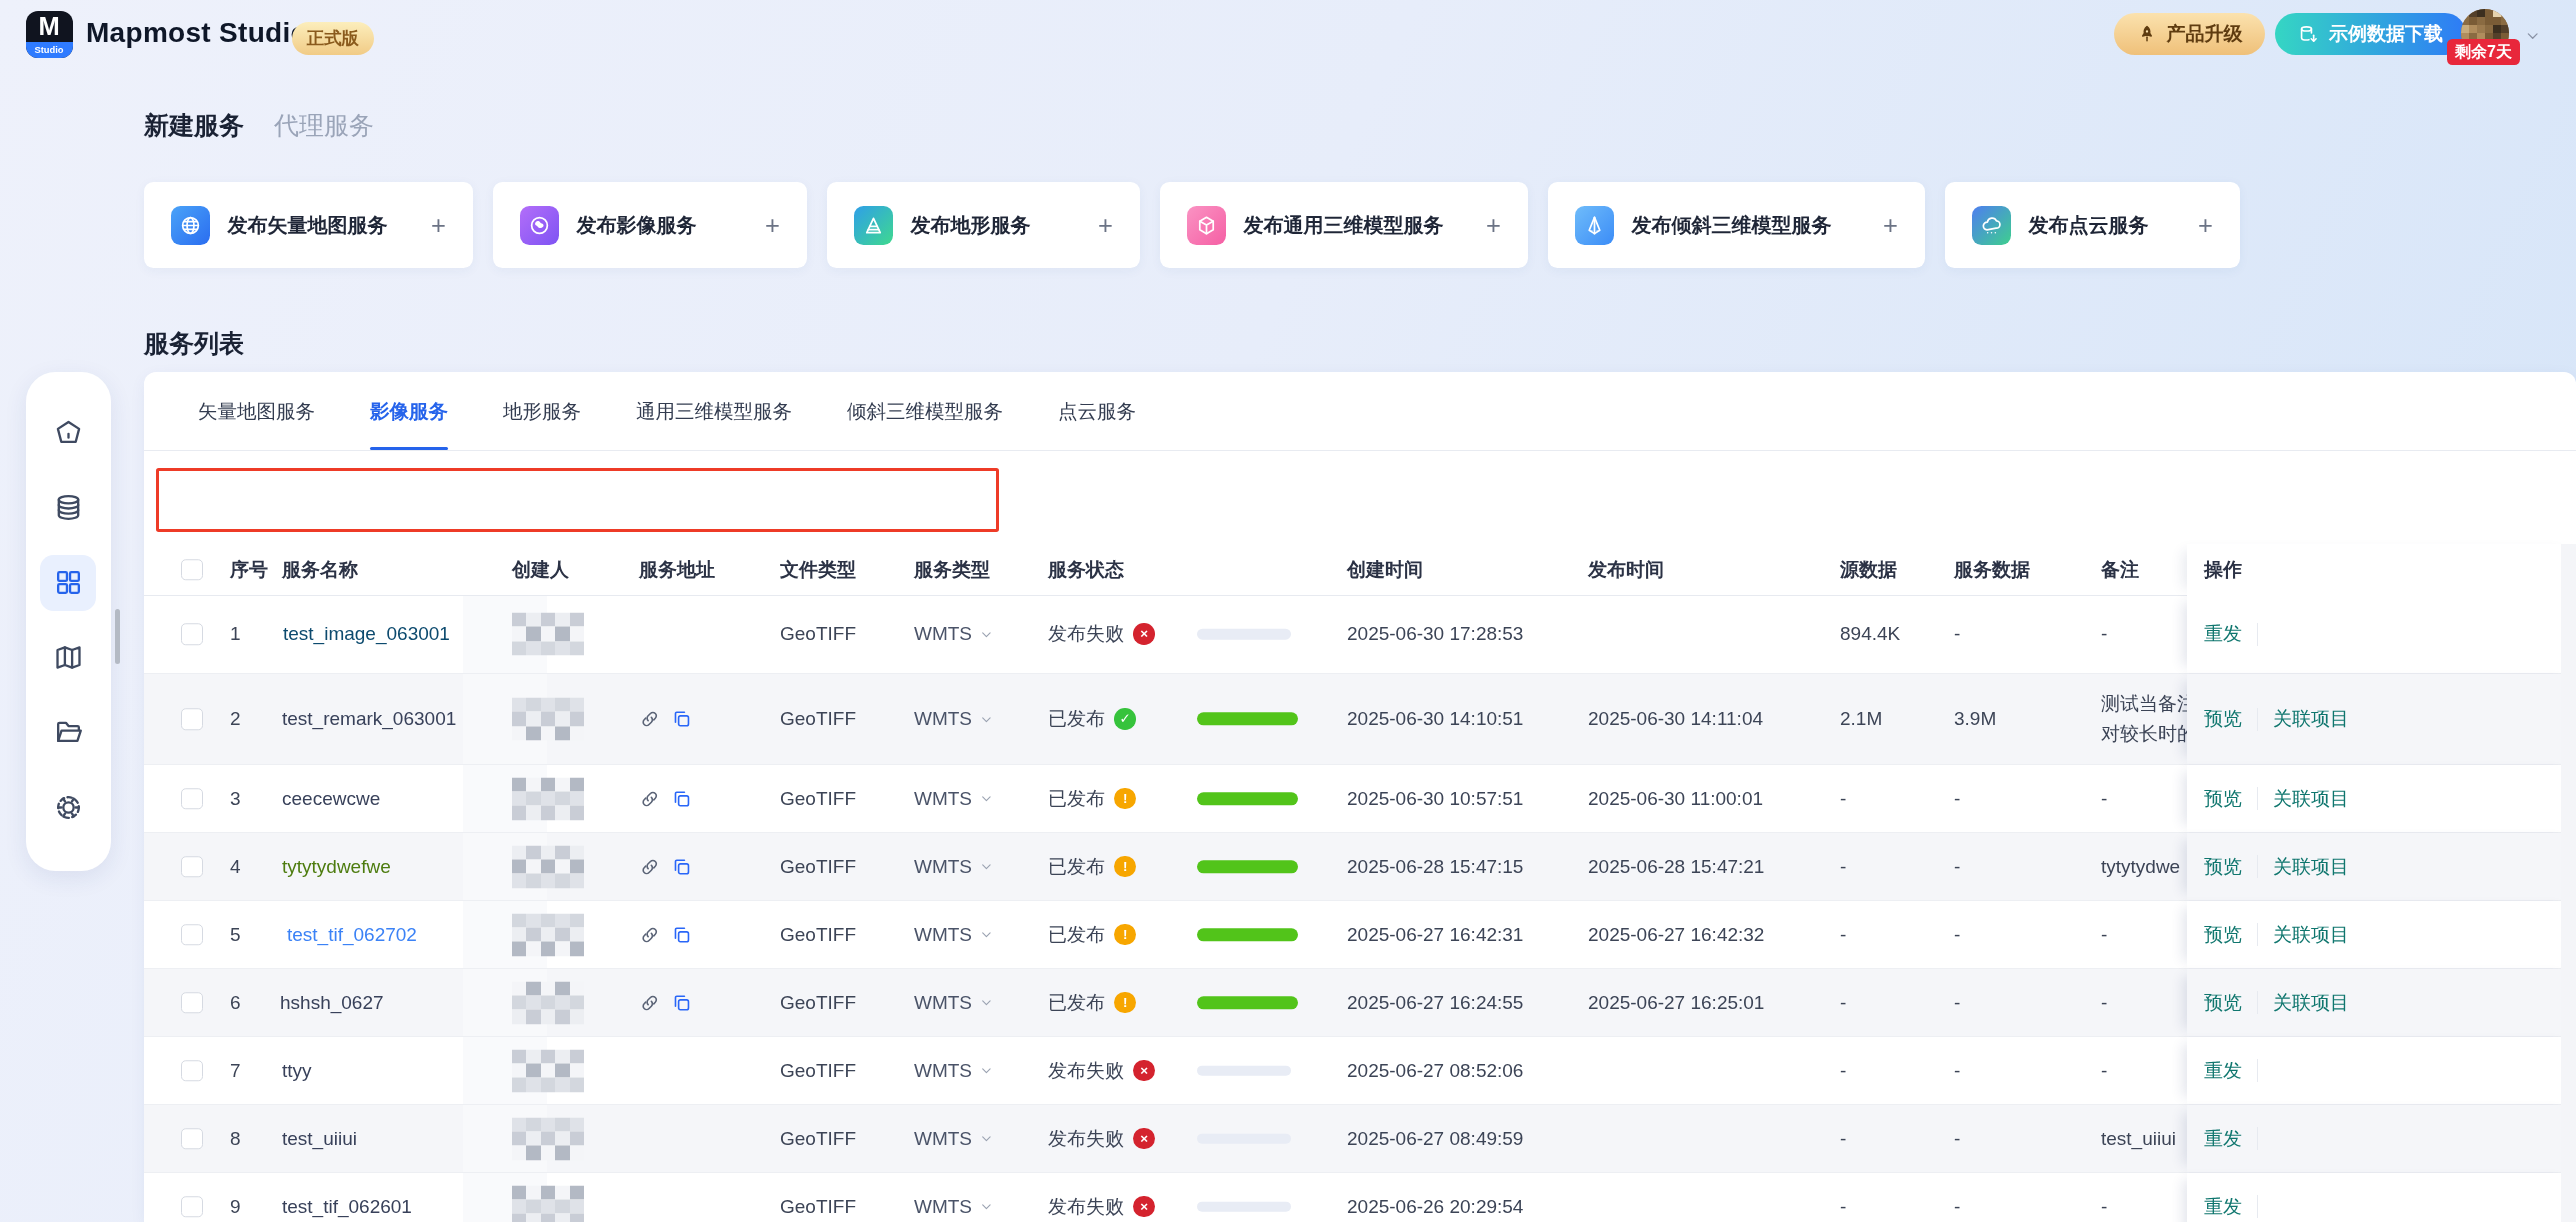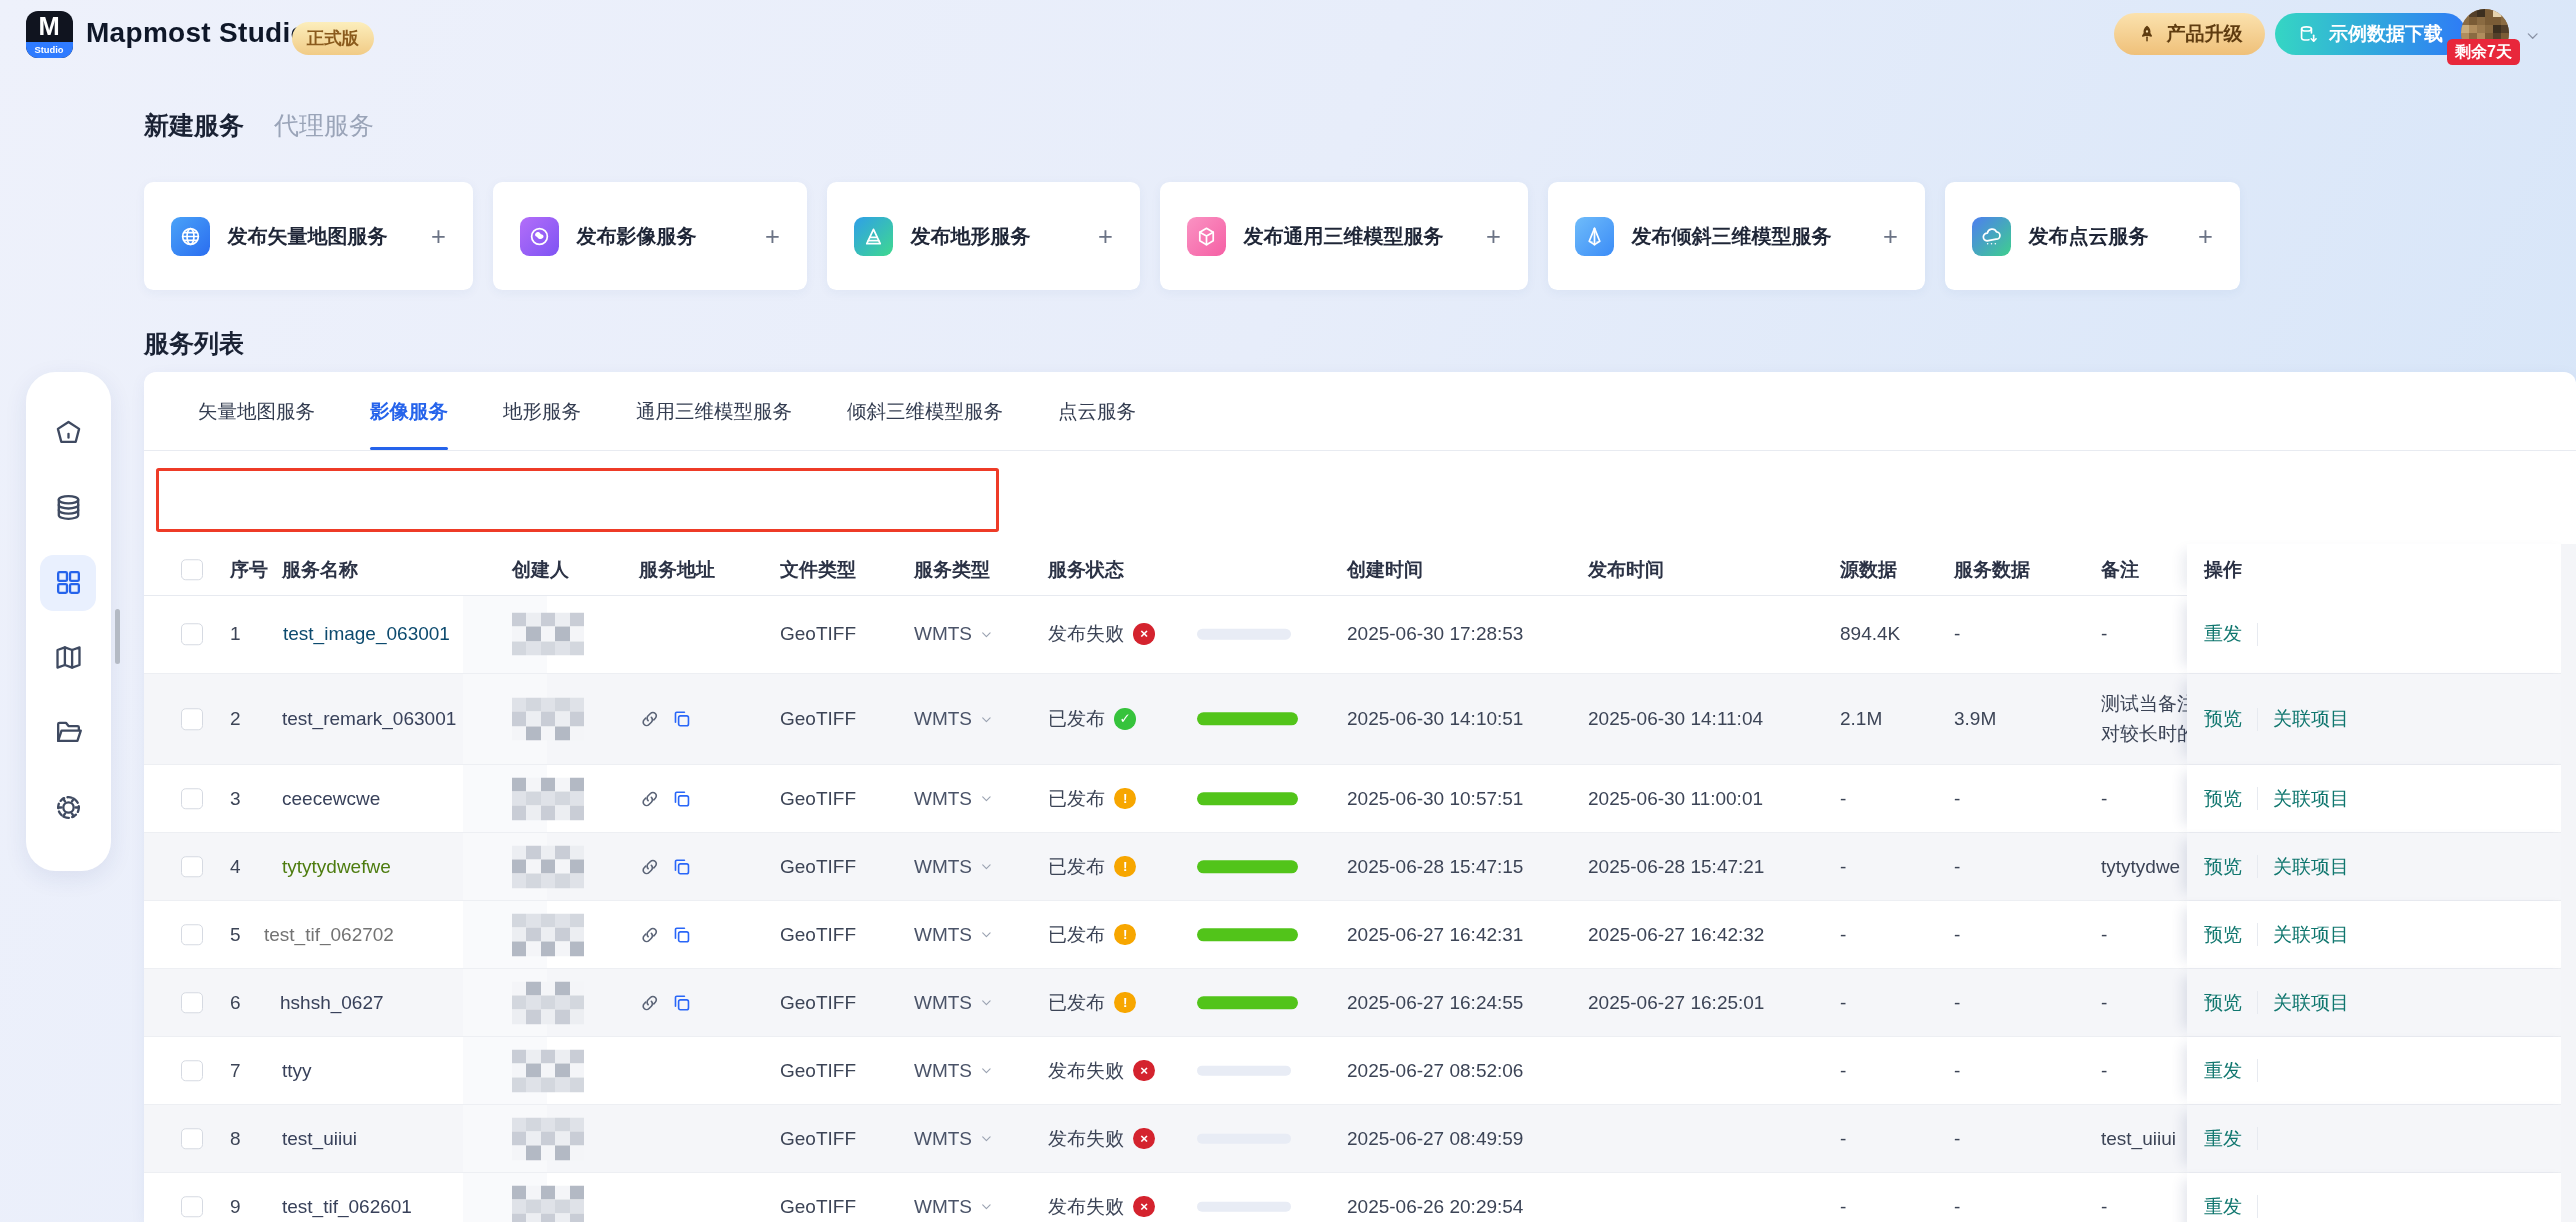--- a/index.html
+++ b/index.html
@@ -23,21 +23,21 @@
   .btn-sample{left:2275px;top:13.4px;background:linear-gradient(90deg,#35d6c3,#2e7bf6);color:#fff}
   .avatar{left:2461px;top:9.4px;width:48px;height:48px;border-radius:50%;overflow:hidden;background:#8a6b42}
   .trial-badge{left:2447px;top:39px;background:#e8273b;color:#fff;font-size:16px;font-weight:700;
     padding:2.7px 8px;border-radius:5.4px;z-index:5}
   .user-chevron{left:2524px;top:27px;color:#8a93a6}
 
   
   .nav-new{left:144px;top:109px;font-size:25px;font-weight:700;color:#1a2234}
   .nav-proxy{left:274px;top:109px;font-size:25px;font-weight:500;color:#9aa4b8}
   #cards{left:144px;top:182px;display:flex;gap:20px}
-  .card{height:108px;background:#fff;border-radius:9.4px;display:flex;align-items:center;gap:17.4px;
+  .card{height:86px;background:#fff;border-radius:9.4px;display:flex;align-items:center;gap:17.4px;
     padding:0 27px;box-shadow:0 2.7px 10.7px rgba(40,70,140,.05)}
   .card-icon{width:39px;height:39px;border-radius:9.4px;display:flex;align-items:center;justify-content:center;color:#fff;flex:0 0 auto}
   .card-label{font-size:20px;font-weight:600;color:#1f2637;white-space:nowrap;flex:1}
   .card-plus{font-size:25.5px;font-weight:300;color:#6b7385;margin-left:12px}
   .section-title{left:144px;top:327px;font-size:25px;font-weight:700;color:#1a2234}
 
   
   .sidebar{left:25.5px;top:372px;width:85px;height:499px;background:#fff;border-radius:29.5px;
     box-shadow:0 6.7px 23px rgba(30,60,120,.09);display:flex;flex-direction:column;align-items:center;padding-top:23px}
   .side-item{width:75px;height:75px;display:flex;align-items:center;justify-content:center;color:#3f4a61}
@@ -568,21 +568,21 @@
             <span class="action-divider"></span>
             <span class="action-link">关联项目</span>
           </div>
         </div>
         <div class="trow" style="height: 68px;">
           <div class="censor-strip"></div>
           <div class="cell" style="left:37px">
             <div class="checkbox"></div>
           </div>
           <div class="cell" style="left:86px">5</div>
-          <div class="cell" style="left:120px;color:#737373">test_tif_062702</div>
+          <div class="cell" style="left:143px;color:#3b82f6">test_tif_062702</div>
           <div class="cell mosaic" style="left:368px">
             <div style="background:#d3d7de"></div>
             <div style="background:#dfe2e8"></div>
             <div style="background:#d3d7de"></div>
             <div style="background:#dfe2e8"></div>
             <div style="background:#d3d7de"></div>
             <div style="background:#eceef2"></div>
             <div style="background:#c9cdd6"></div>
             <div style="background:#eceef2"></div>
             <div style="background:#c9cdd6"></div>

